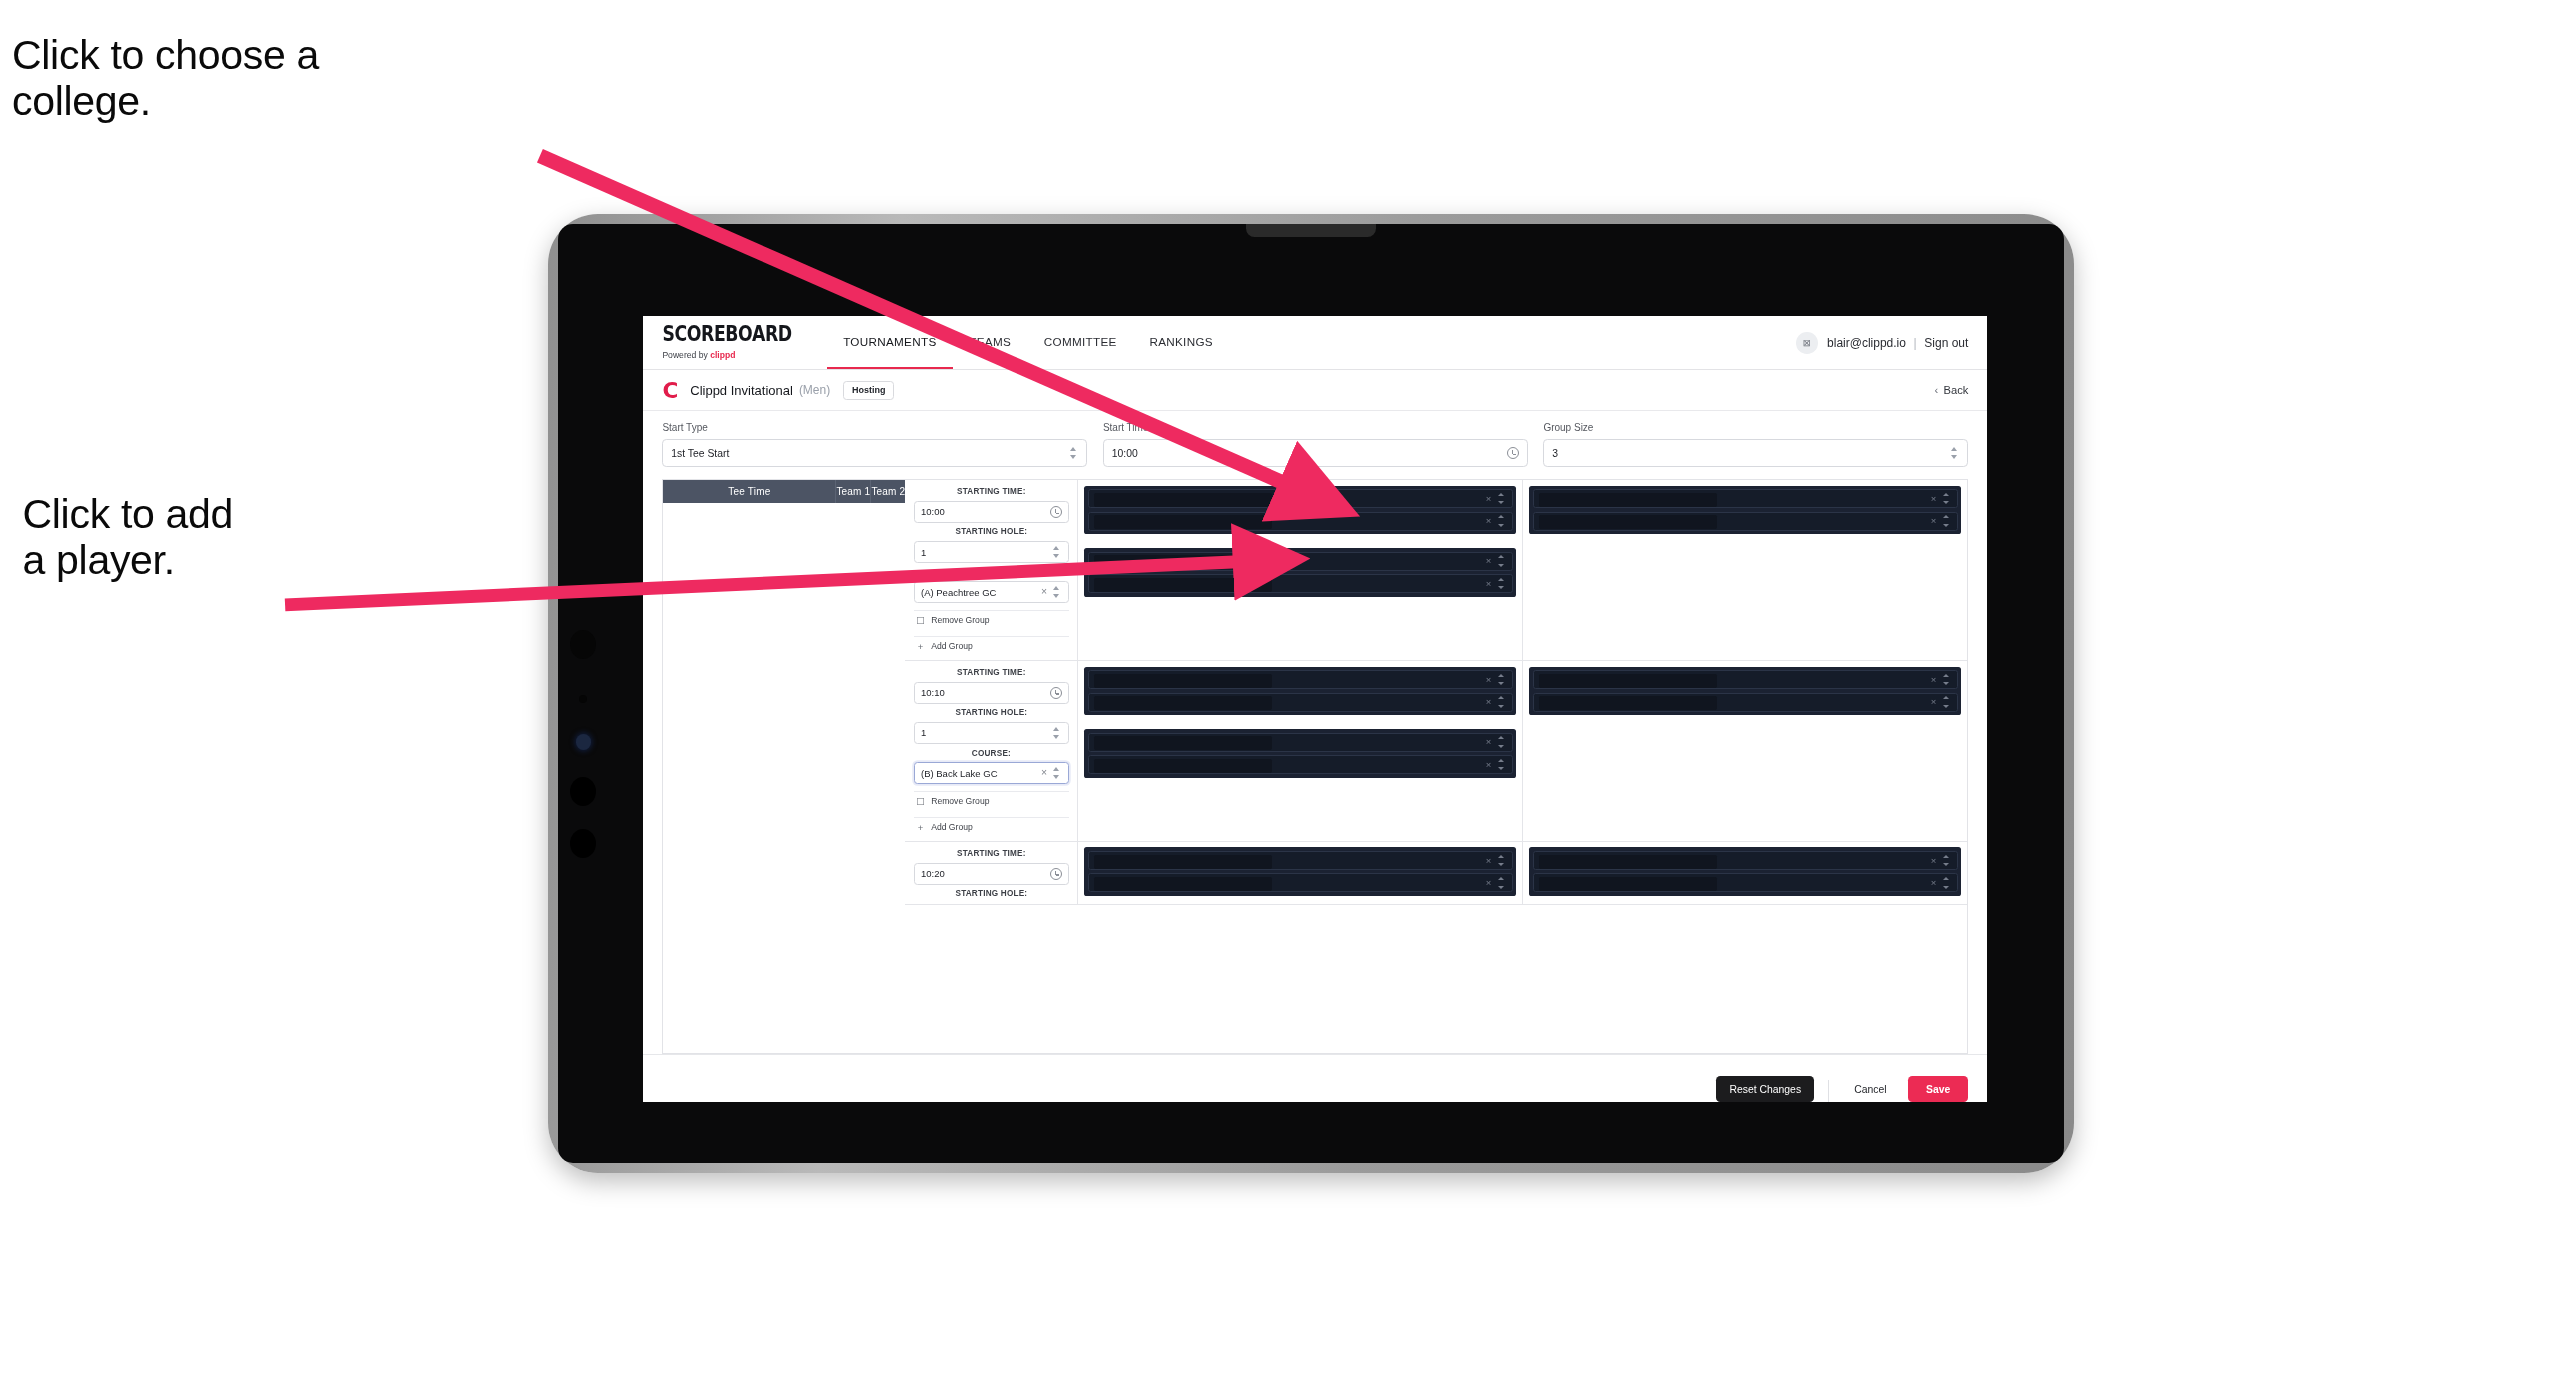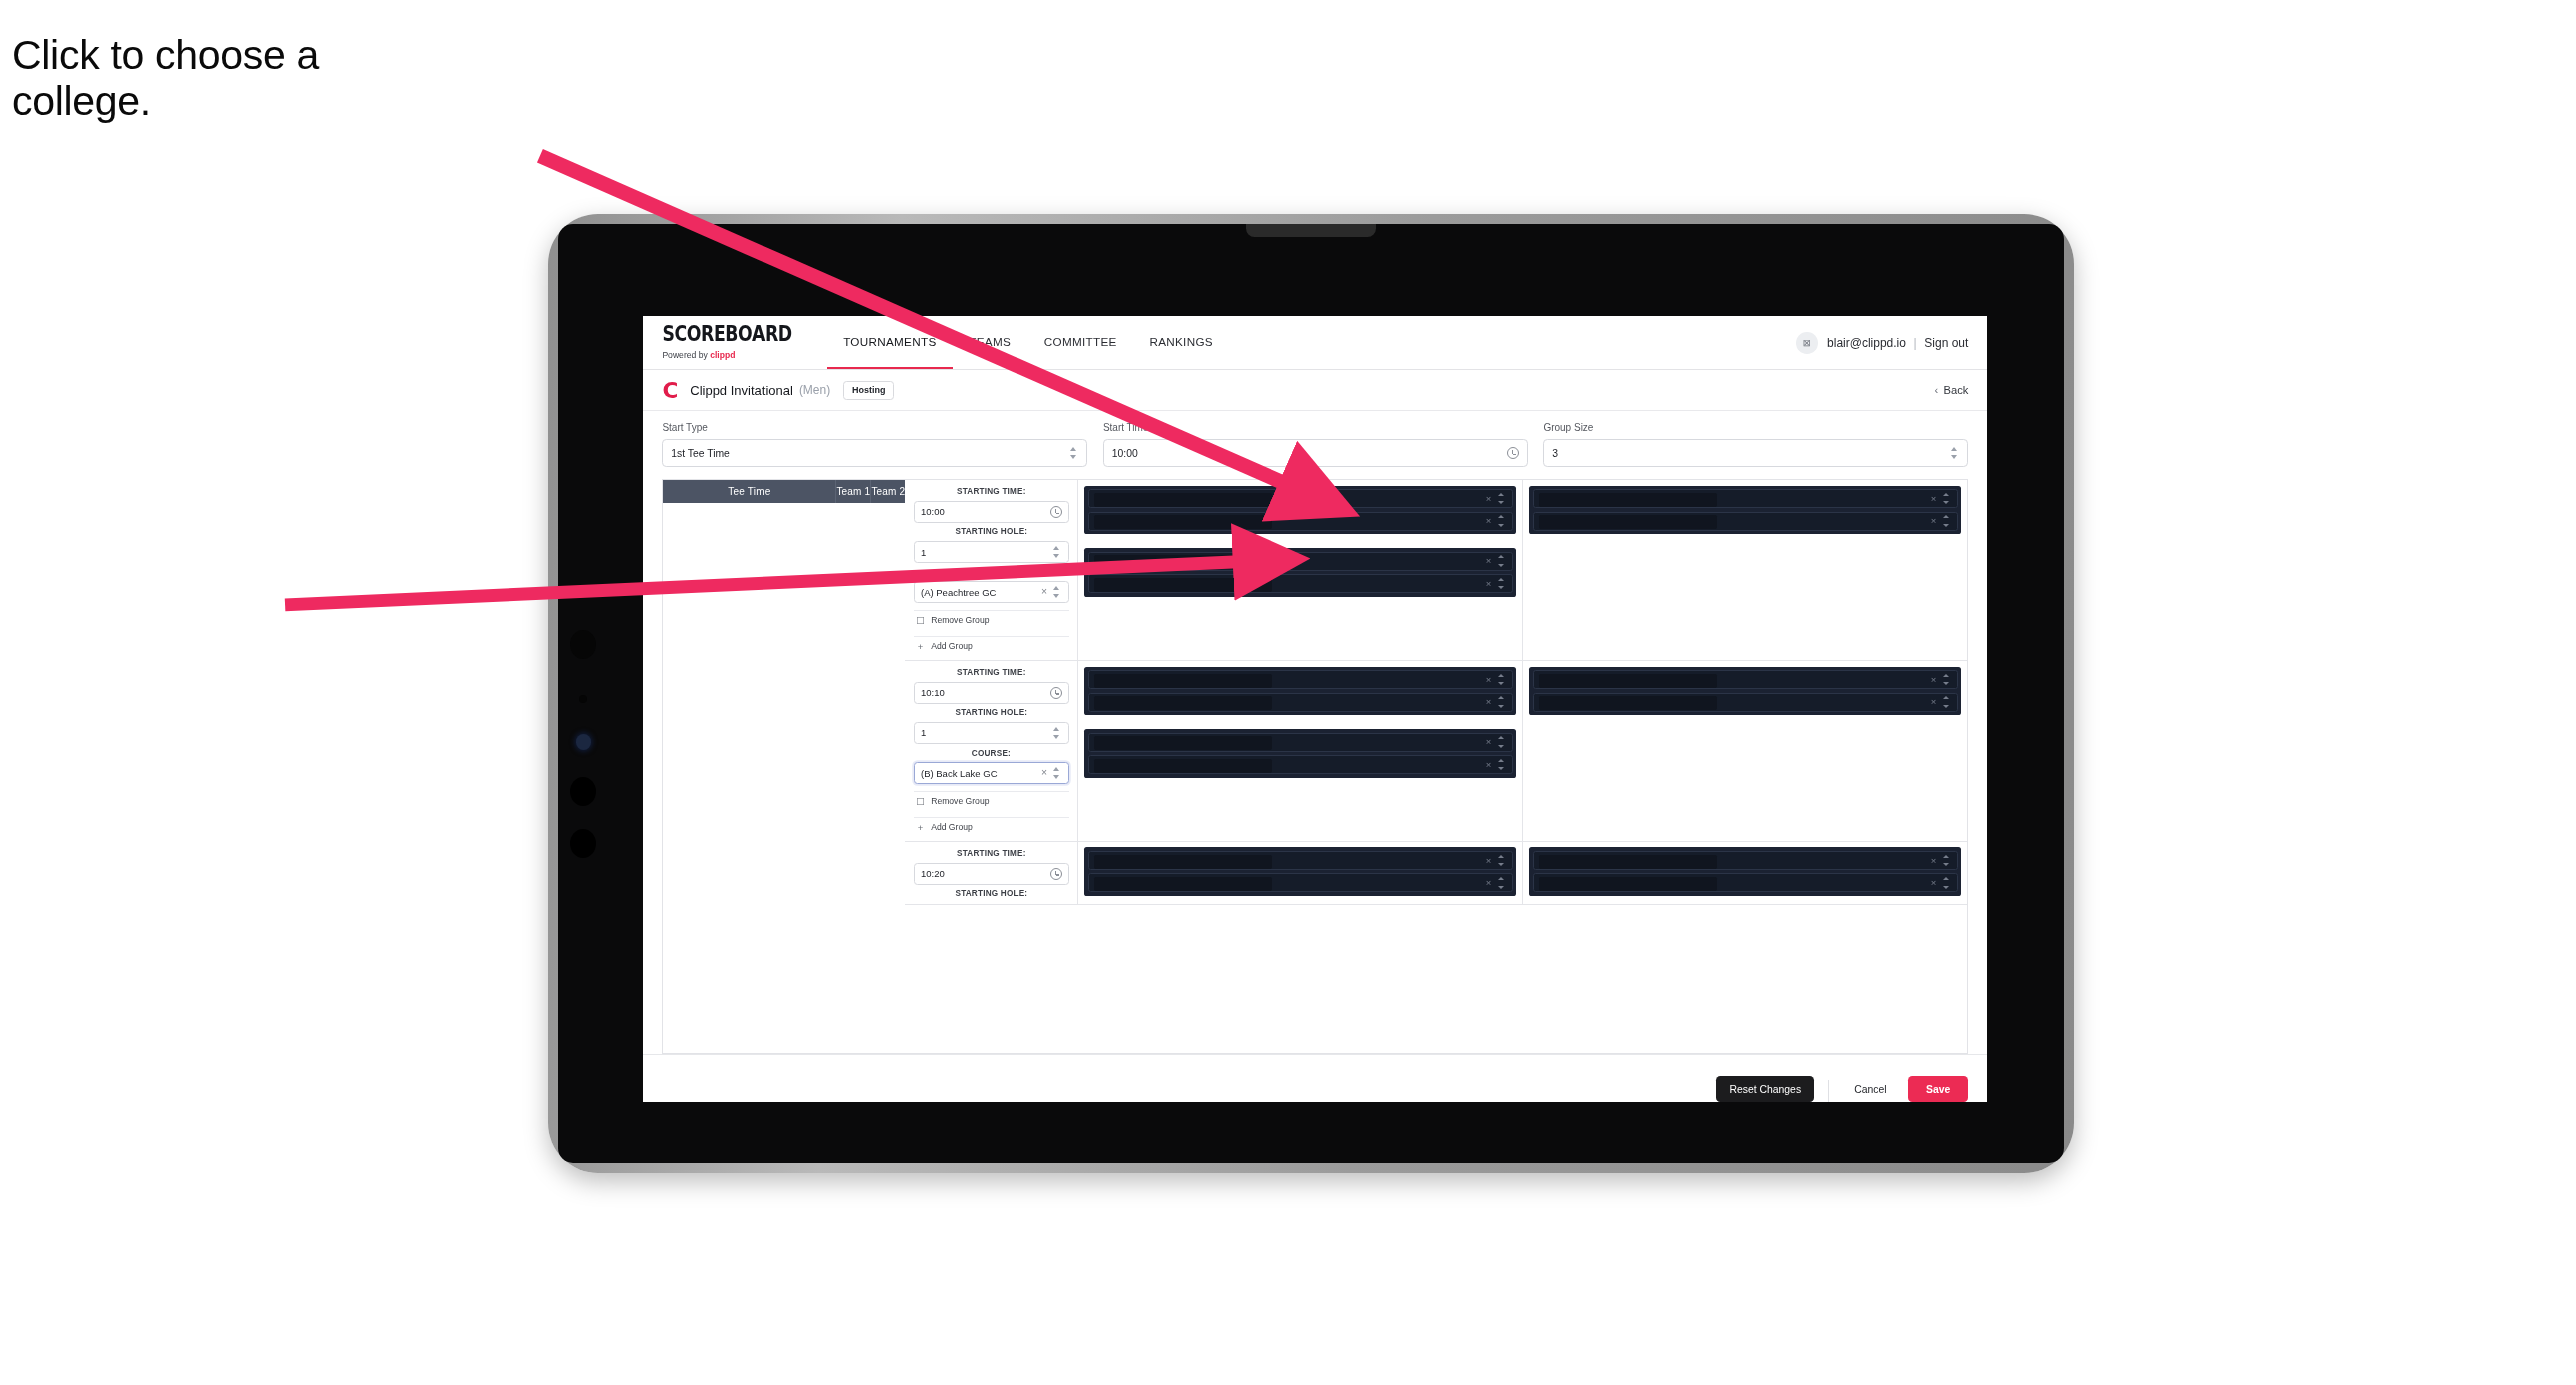--- a/index.html
+++ b/index.html
@@ -210,20 +210,22 @@
   .btn-cancel { color:#25272c; padding: 7.8px 11.2px; background:transparent; }
   .btn-save { background:#ec2b54; color:#fff; padding: 7.8px 18px; font-weight:600; margin-left: 10.4px; }
 </style>
 </head>
 <body>
 
 <div id="stage">
 
   <div class="annot" id="annot-college">Click to choose a
 college.</div>
+  <div class="annot" id="annot-player">Click to add
+a player.</div>
 
   <div id="tablet">
     <div id="tablet-screen">
       <div id="topnotch"></div>
       <div class="bezel-dot" id="cam1"></div>
       <div class="bezel-dot" id="cam2"></div>
       <div class="bezel-dot" id="cam3"></div>
       <div class="bezel-dot" id="cam4"></div>
       <div class="bezel-dot" id="cam5"></div>
 
@@ -262,21 +264,21 @@
             <span class="chev">‹</span>
             <span>Back</span>
           </div>
         </div>
 
         <div class="controls">
 
           <div class="field">
             <div class="field-label">Start Type</div>
             <div class="inputbox">
-              <span class="val">1st Tee Time</span>
+              <span class="val">1st Tee Start</span>
               <span class="adorn">
                   <span class="stepper"></span>
                 </span>
             </div>
           </div>
 
           <div class="field">
             <div class="field-label">Start Time</div>
             <div class="inputbox">
               <span class="val">10:00</span>

